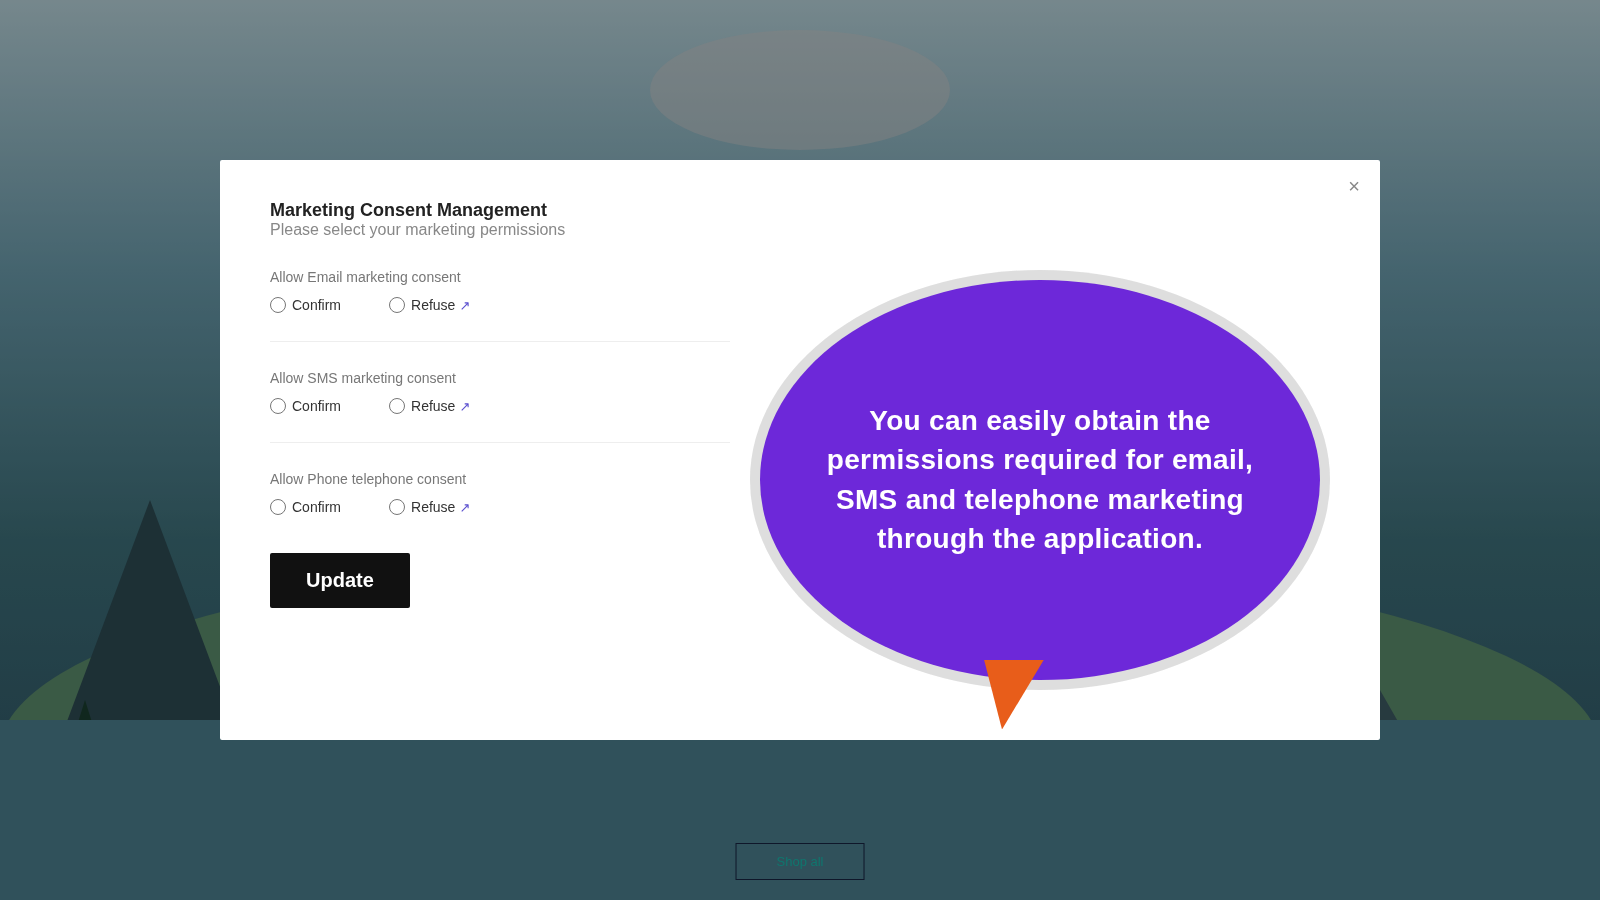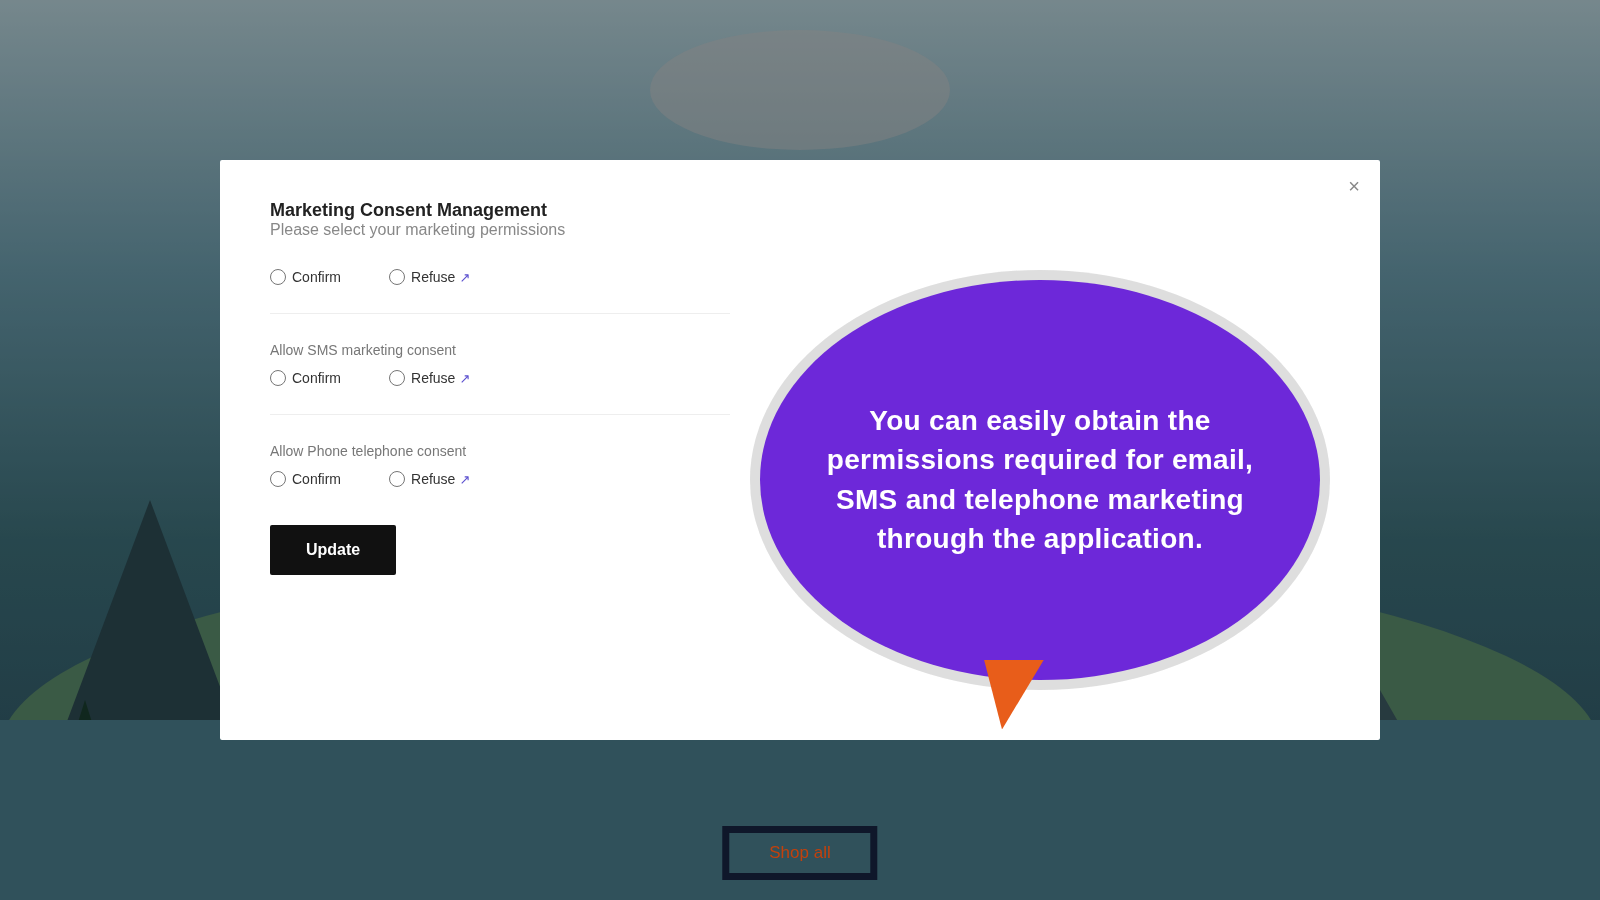--- a/index.html
+++ b/index.html
@@ -242,21 +242,21 @@
       height: 1px;
       background: #eee;
       margin: 10px 0 28px 0;
     }
 
     
     .update-btn {
       display: inline-block;
       background: #111;
       color: #fff;
-      font-size: 16px;
+      font-size: 20px;
       font-weight: 600;
       padding: 16px 36px;
       border: none;
       cursor: pointer;
       border-radius: 2px;
       margin-top: 10px;
     }
 
     
     .speech-bubble {
@@ -304,24 +304,24 @@
       letter-spacing: 0.3px;
     }
 
     
     .shop-all-btn {
       position: absolute;
       bottom: 20px;
       left: 50%;
       transform: translateX(-50%);
       background: transparent;
-      border: 7px solid #0f172a;
-      color: #c2410c;
+      border: 1px solid #0f172a;
+      color: #0f766e;
       padding: 10px 40px;
-      font-size: 17px;
+      font-size: 13px;
       cursor: pointer;
       z-index: 5;
     }
   </style>
 </head>
 <body>
 
 <div class="bg">
   <div class="bg-clouds"></div>
   <div class="bg-mountain-dark"></div>
@@ -344,20 +344,21 @@
 
   <h2 class="modal-title">Marketing Consent Management</h2>
   <p class="modal-subtitle">Please select your marketing permissions</p>
 
   <div class="modal-body">
 
     <div class="modal-left">
 
       
       <div class="consent-section">
+        <div class="consent-label">Allow Email marketing consent</div>
         <div class="consent-options">
           <label class="consent-option">
             <input type="radio" name="email_consent" value="confirm" style="">
             <span>Confirm</span>
           </label>
           <div class="refuse-wrapper">
             <label class="consent-option">
               <input type="radio" name="email_consent" value="refuse" style="">
               <span>Refuse</span>
             </label>

